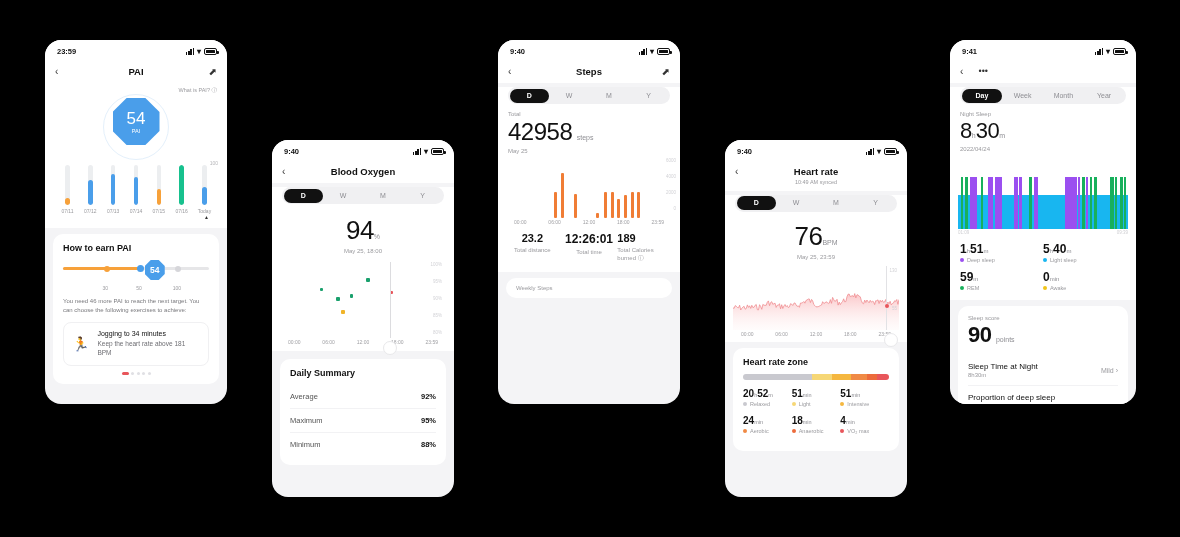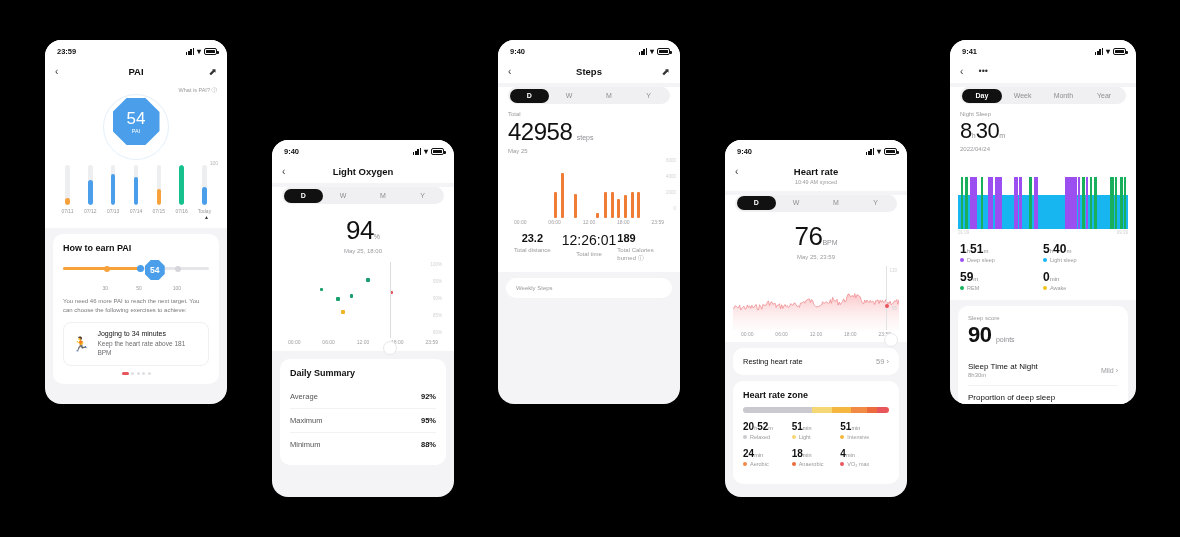--- a/index.html
+++ b/index.html
@@ -266,21 +266,21 @@
           <i></i>
           <i></i>
         </span>
       <span class="wifi">▾</span>
       <span class="batt"></span>
     </span>
   </div>
   <div class="navbar">
     <span class="nav-ico">‹</span>
     <span class="nav-title-wrap">
-      <div class="nav-title">Light Oxygen</div>
+      <div class="nav-title">Blood Oxygen</div>
     </span>
     <span class="nav-ico right"></span>
   </div>
   <div style="background:#fff;padding-bottom:2px">
     <div class="seg" id="spo2Seg">
         <div class="on">D</div>
         <div>W</div>
         <div>M</div>
         <div>Y</div>
       </div>
@@ -400,21 +400,21 @@
           <span>18:00</span>
           <span>23:59</span>
         </div>
     </div>
     <div style="display:flex;padding:6px 6px 10px" id="stepsStats">
         <div style="flex: 1 1 0%; text-align: center;">
           <div style="font-size:11px;font-weight:bold">23.2</div>
           <div class="tiny" style="margin-top:2px;line-height:1.35">Total distance</div>
         </div>
         <div style="flex: 1 1 0%; text-align: center;">
-          <div style="font-size:14px;font-weight:normal">12:26:01</div>
+          <div style="font-size:12px;font-weight:bold">12:26:01</div>
           <div class="tiny" style="margin-top:2px;line-height:1.35">Total time</div>
         </div>
         <div style="flex: 1 1 0%; text-align: left;">
           <div style="font-size:11px;font-weight:bold">189</div>
           <div class="tiny" style="margin-top:2px;line-height:1.35">Total Calories burned ⓘ</div>
         </div>
       </div>
   </div>
   <div class="card" style="padding:7px 10px">
     <div class="tiny">Weekly Steps</div>
@@ -476,29 +476,20 @@
       <div class="axis-x" id="hrX">
           <span>00:00</span>
           <span>06:00</span>
           <span>12:00</span>
           <span>18:00</span>
           <span>23:59</span>
         </div>
       <div style="position:relative;height:10px">
         <div class="scrub" style="left:95%;bottom:0"></div>
       </div>
-    </div>
-  </div>
-  <div class="card" style="padding:8px 10px">
-    <div class="row" style="padding:1px 0">
-      <span style="color:#111">Resting heart rate</span>
-      <span style="color:#9a9a9e">
-        <span>59</span>
-        <span>›</span>
-      </span>
     </div>
   </div>
   <div class="card">
     <div class="card-title">Heart rate zone</div>
     <div class="hr-zonebar" id="hrZoneBar">
         <div style="width: 47%; background: rgb(201, 201, 207);"></div>
         <div style="width: 14%; background: rgb(246, 215, 118);"></div>
         <div style="width: 13%; background: rgb(245, 183, 63);"></div>
         <div style="width: 11%; background: rgb(240, 138, 69);"></div>
         <div style="width: 7%; background: rgb(236, 107, 60);"></div>

